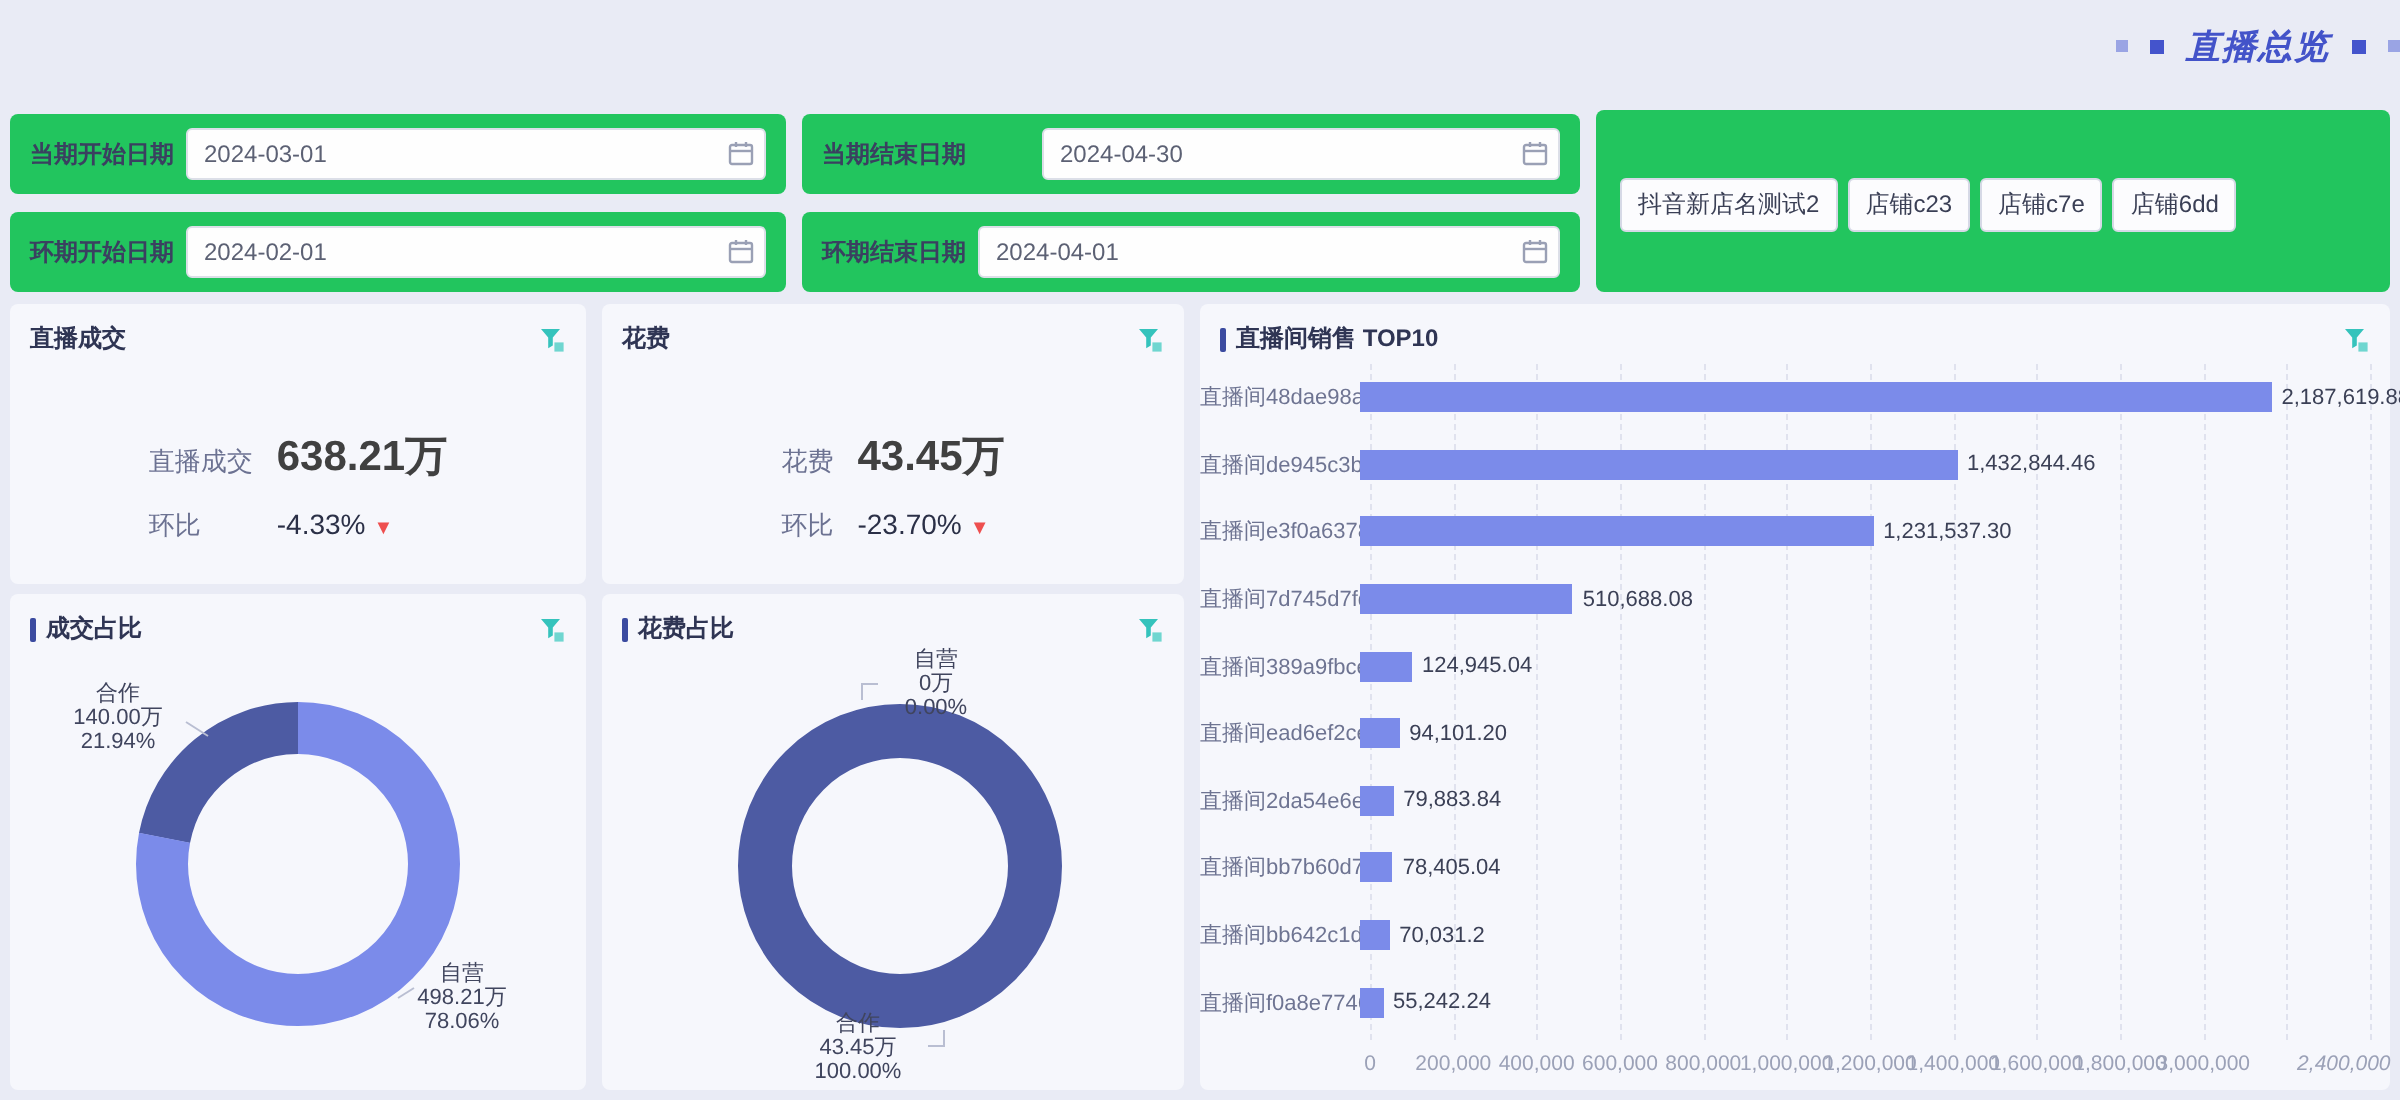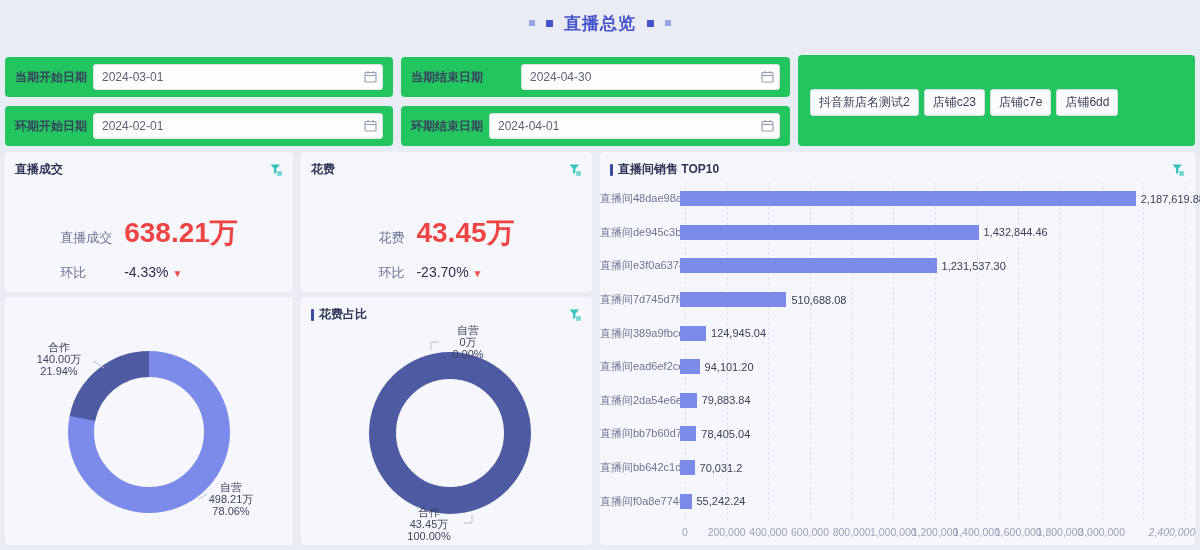--- a/index.html
+++ b/index.html
@@ -1,21 +1,21 @@
 <!DOCTYPE html>
 <html><head>
 <meta charset="utf-8">
 <style>
   * { box-sizing: border-box; margin: 0; padding: 0; }
   body { background:#dfe2f0; font-family:"Liberation Sans", sans-serif; }
   .stage { position:relative; width:1200px; height:550px; background:#e9ebf5; overflow:hidden; }
 
   
   .page-header { position:absolute; top:0; left:0; width:100%; height:46px;
-    display:flex; align-items:center; justify-content:center; gap:11px; }
+    display:flex; align-items:center; justify-content:flex-end; gap:11px;font-style:italic; }
   .page-header h1 { font-size:17px; font-weight:bold; color:#4353c9; letter-spacing:1px; }
   .sq { display:inline-block; }
   .sq-light { width:6px; height:6px; background:#9aa4e4; }
   .sq-dark  { width:7px; height:7px; background:#4454cc; }
 
   
   .panel { position:absolute; background:#22c55e; border-radius:4px; }
   .card  { position:absolute; background:#f6f7fc; border-radius:4px; }
 
   
@@ -38,21 +38,21 @@
   
   .card-hd { display:flex; align-items:center; padding:9px 10px 0 10px; }
   .card-hd .tbar { width:3px; height:12px; background:#3b4ba0; margin-right:5px; border-radius:1px; }
   .card-hd .ttl { font-size:12px; font-weight:bold; color:#2f3554; flex:1; }
   .funnel { flex:none; cursor:pointer; }
 
   
   .kpi-body { display:grid; grid-template-columns:auto auto; column-gap:12px; row-gap:12px;
     width:max-content; margin:36px auto 0; align-items:baseline; }
   .kpi-lbl { font-size:13px; color:#6c7292; }
-  .kpi-val { font-size:28px; font-weight:bold; color:#ef4444;text-align:center; }
+  .kpi-val { font-size:21px; font-weight:bold; color:#404040;text-align:center; }
   .kpi-ratio { font-size:14px; font-weight:normal; color:#2b3047; }
   .tri-down { color:#ee4f4f; font-size:10px; margin-left:4px; }
 
   
   .donut-svg { position:absolute; left:0; top:0; }
   .dlabel { position:absolute; text-align:center; font-size:11px; line-height:12px; color:#40455e; }
   .dlabel span { display:block; }
 
   
   .bar-area { position:absolute; left:0; top:30px; width:595px; height:338px; }
@@ -165,20 +165,28 @@
     </div>
     <div class="kpi-body">
       <span class="kpi-lbl">花费</span>
       <span class="kpi-val">43.45万</span>
       <span class="kpi-lbl">环比</span>
       <span class="kpi-ratio"><span>-23.70%</span><span class="tri-down">▼</span></span>
     </div>
   </div>
 
   <div class="card" style="left:5px; top:297px; width:288px; height:248px;">
+    <div class="card-hd">
+      <span class="tbar"></span>
+      <span class="ttl">成交占比</span>
+      <svg class="funnel" width="14" height="14" viewBox="0 0 14 14">
+          <path d="M1.5 1.5h9.5l-3.6 4.2v4l-2.3 1.4V5.7z" fill="#35c3bc"></path>
+          <rect x="8.2" y="8.2" width="4.6" height="4.6" fill="#6fd6d0"></rect>
+        </svg>
+    </div>
     <svg class="donut-svg" width="288" height="248">
         <circle cx="144" cy="135" r="68" fill="none" stroke="#4d5ba3" stroke-width="26" stroke-dasharray="93.7400982348737 427.2566008882119" transform="rotate(191.01600000000002 144 135)"></circle>
         <circle cx="144" cy="135" r="68" fill="none" stroke="#7b8bea" stroke-width="26" stroke-dasharray="333.51650265333825 427.2566008882119" transform="rotate(-90 144 135)"></circle>
       <line x1="88" y1="64" x2="99" y2="71" stroke="#b9bed2" stroke-width="1"></line>
       <line x1="194" y1="202" x2="202" y2="197" stroke="#b9bed2" stroke-width="1"></line>
     </svg>
     <div class="dlabel" style="left:18px; top:44px; width:72px;">
       <span>合作</span>
       <span>140.00万</span>
       <span>21.94%</span>

